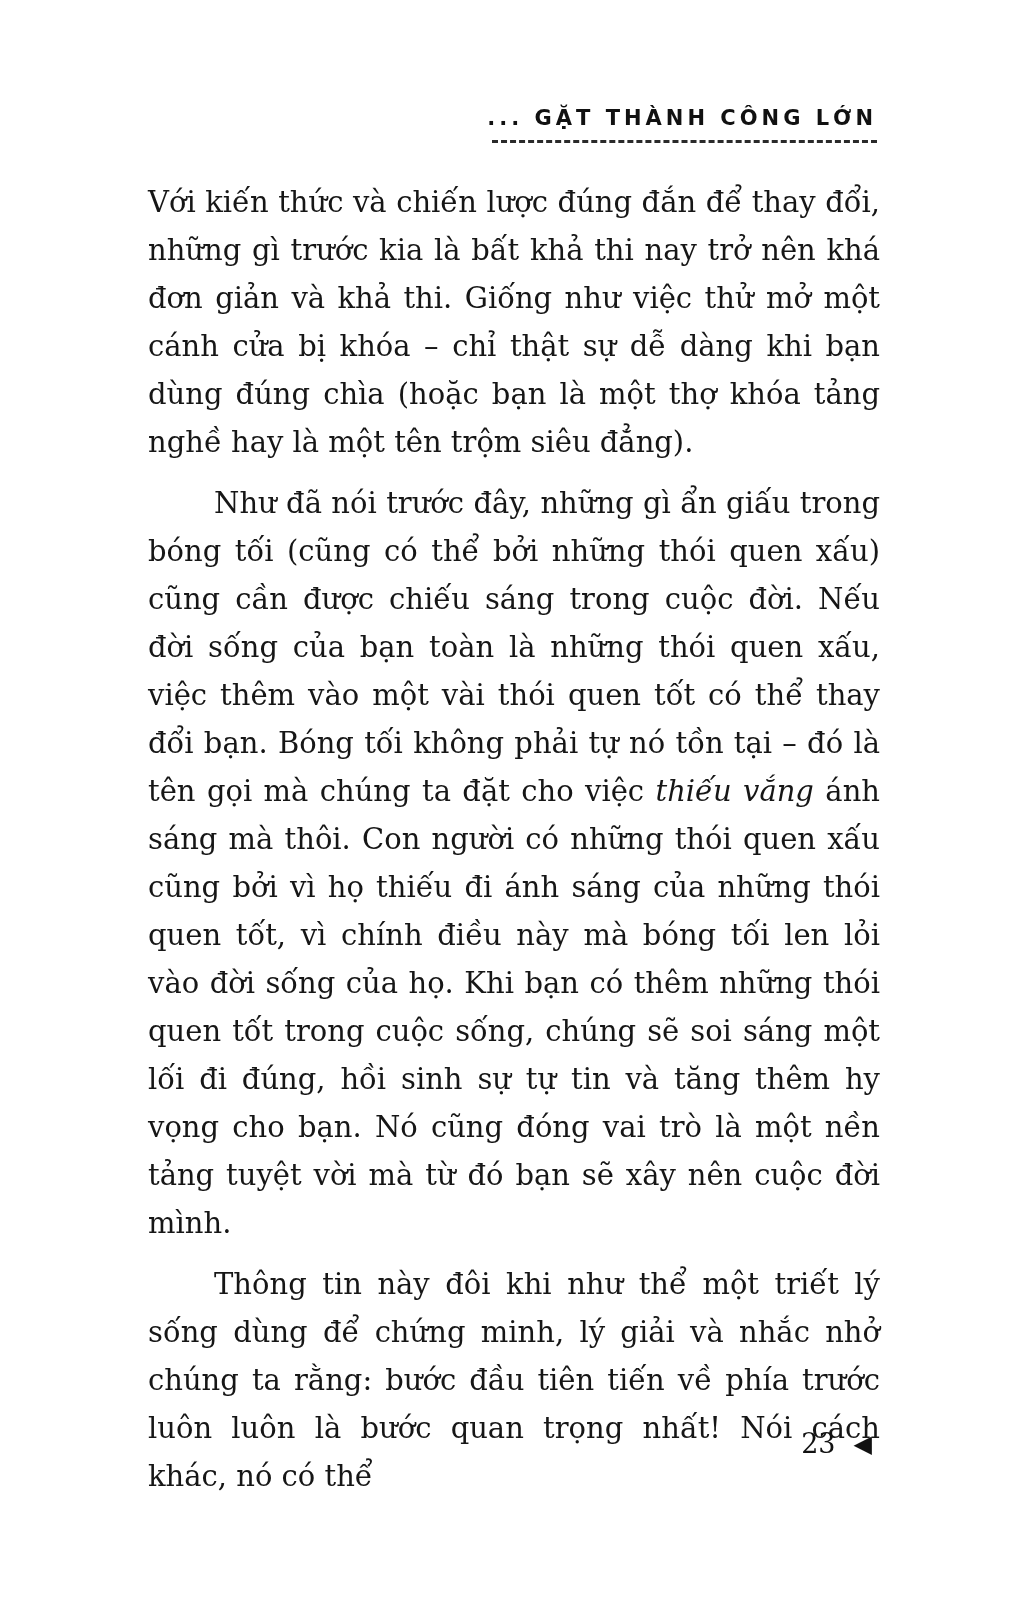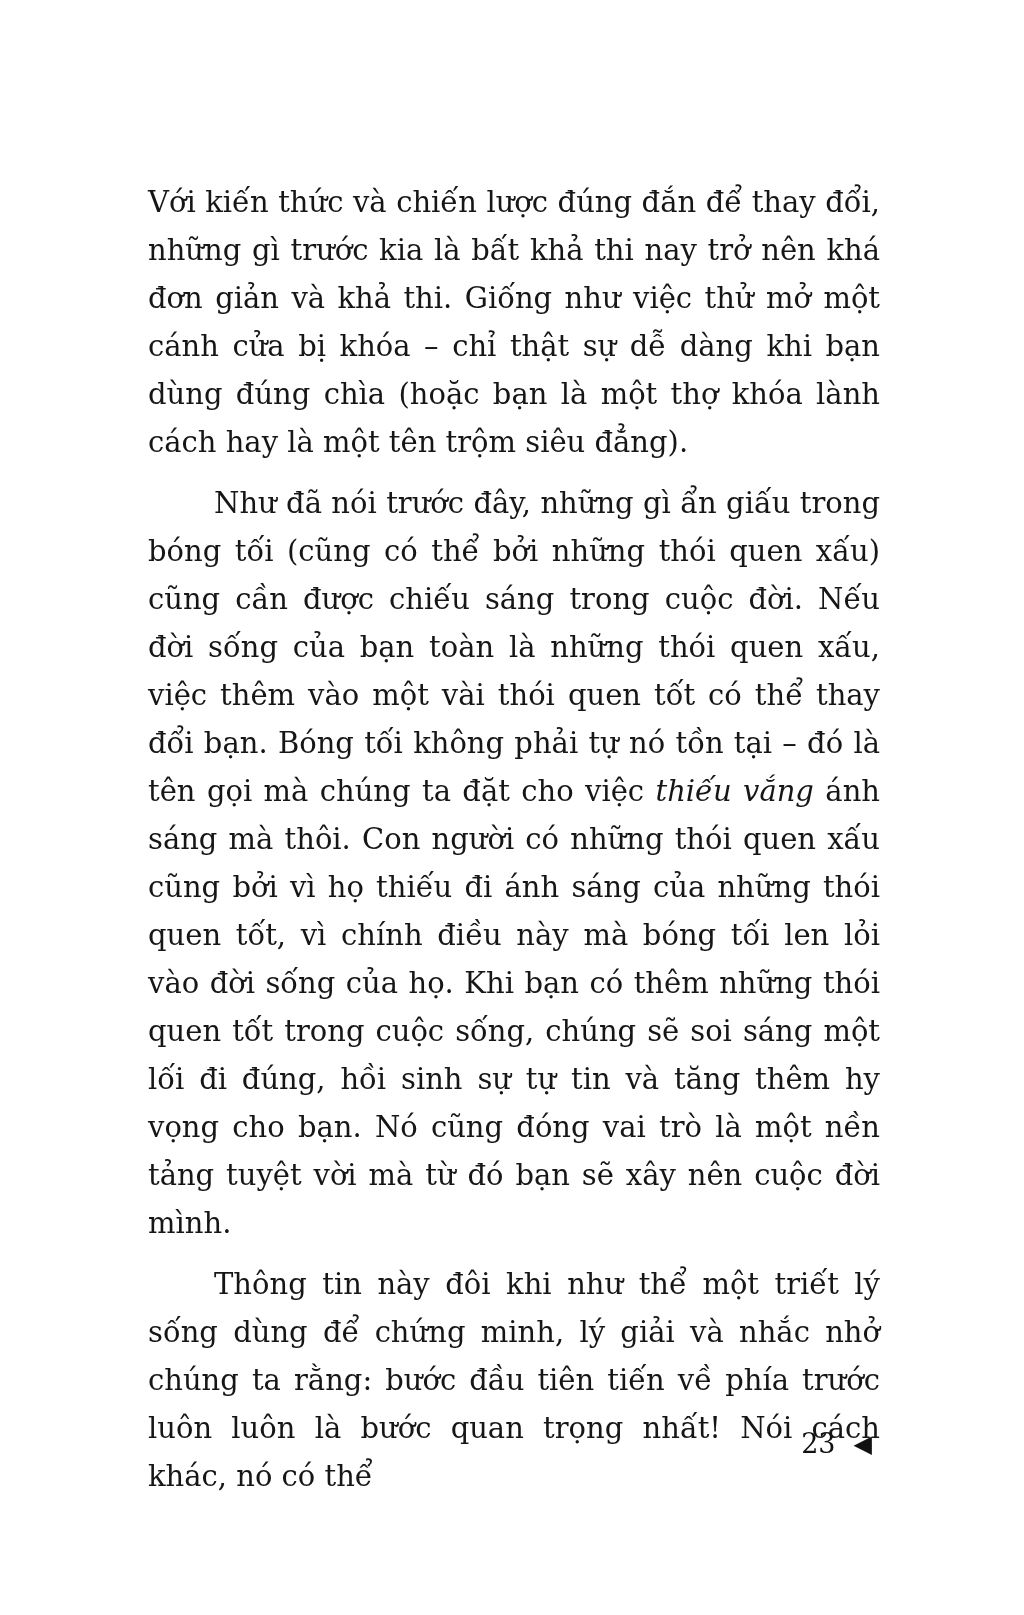--- a/index.html
+++ b/index.html
@@ -71,23 +71,27 @@
     font-size: 24px;
     line-height: 1;
     color: #111111;
   }
 </style>
 </head>
 <body>
 
 <div class="page">
 
+  <header class="page-header">
+    <div class="header-title">... GẶT THÀNH CÔNG LỚN</div>
+    <div class="header-rule"></div>
+  </header>
 
   <main class="content">
-    <p class="para no-indent">Với kiến thức và chiến lược đúng đắn để thay đổi, những gì trước kia là bất khả thi nay trở nên khá đơn giản và khả thi. Giống như việc thử mở một cánh cửa bị khóa – chỉ thật sự dễ dàng khi bạn dùng đúng chìa (hoặc bạn là một thợ khóa lành cách hay là một tên trộm siêu đẳng).</p>
+    <p class="para no-indent">Với kiến thức và chiến lược đúng đắn để thay đổi, những gì trước kia là bất khả thi nay trở nên khá đơn giản và khả thi. Giống như việc thử mở một cánh cửa bị khóa – chỉ thật sự dễ dàng khi bạn dùng đúng chìa (hoặc bạn là một thợ khóa tảng nghề hay là một tên trộm siêu đẳng).</p>
 
     <p class="para"><span>Như đã nói trước đây, những gì ẩn giấu trong bóng tối (cũng có thể bởi những thói quen xấu) cũng cần được chiếu sáng trong cuộc đời. Nếu đời sống của bạn toàn là những thói quen xấu, việc thêm vào một vài thói quen tốt có thể thay đổi bạn. Bóng tối không phải tự nó tồn tại – đó là tên gọi mà chúng ta đặt cho việc </span><em>thiếu vắng</em><span> ánh sáng mà thôi. Con người có những thói quen xấu cũng bởi vì họ thiếu đi ánh sáng của những thói quen tốt, vì chính điều này mà bóng tối len lỏi vào đời sống của họ. Khi bạn có thêm những thói quen tốt trong cuộc sống, chúng sẽ soi sáng một lối đi đúng, hồi sinh sự tự tin và tăng thêm hy vọng cho bạn. Nó cũng đóng vai trò là một nền tảng tuyệt vời mà từ đó bạn sẽ xây nên cuộc đời mình.</span></p>
 
     <p class="para">Thông tin này đôi khi như thể một triết lý sống dùng để chứng minh, lý giải và nhắc nhở chúng ta rằng: bước đầu tiên tiến về phía trước luôn luôn là bước quan trọng nhất! Nói cách khác, nó có thể</p>
   </main>
 
   <footer class="page-footer">
     <span class="page-number">23</span>
     <span class="page-marker">◀</span>
   </footer>

